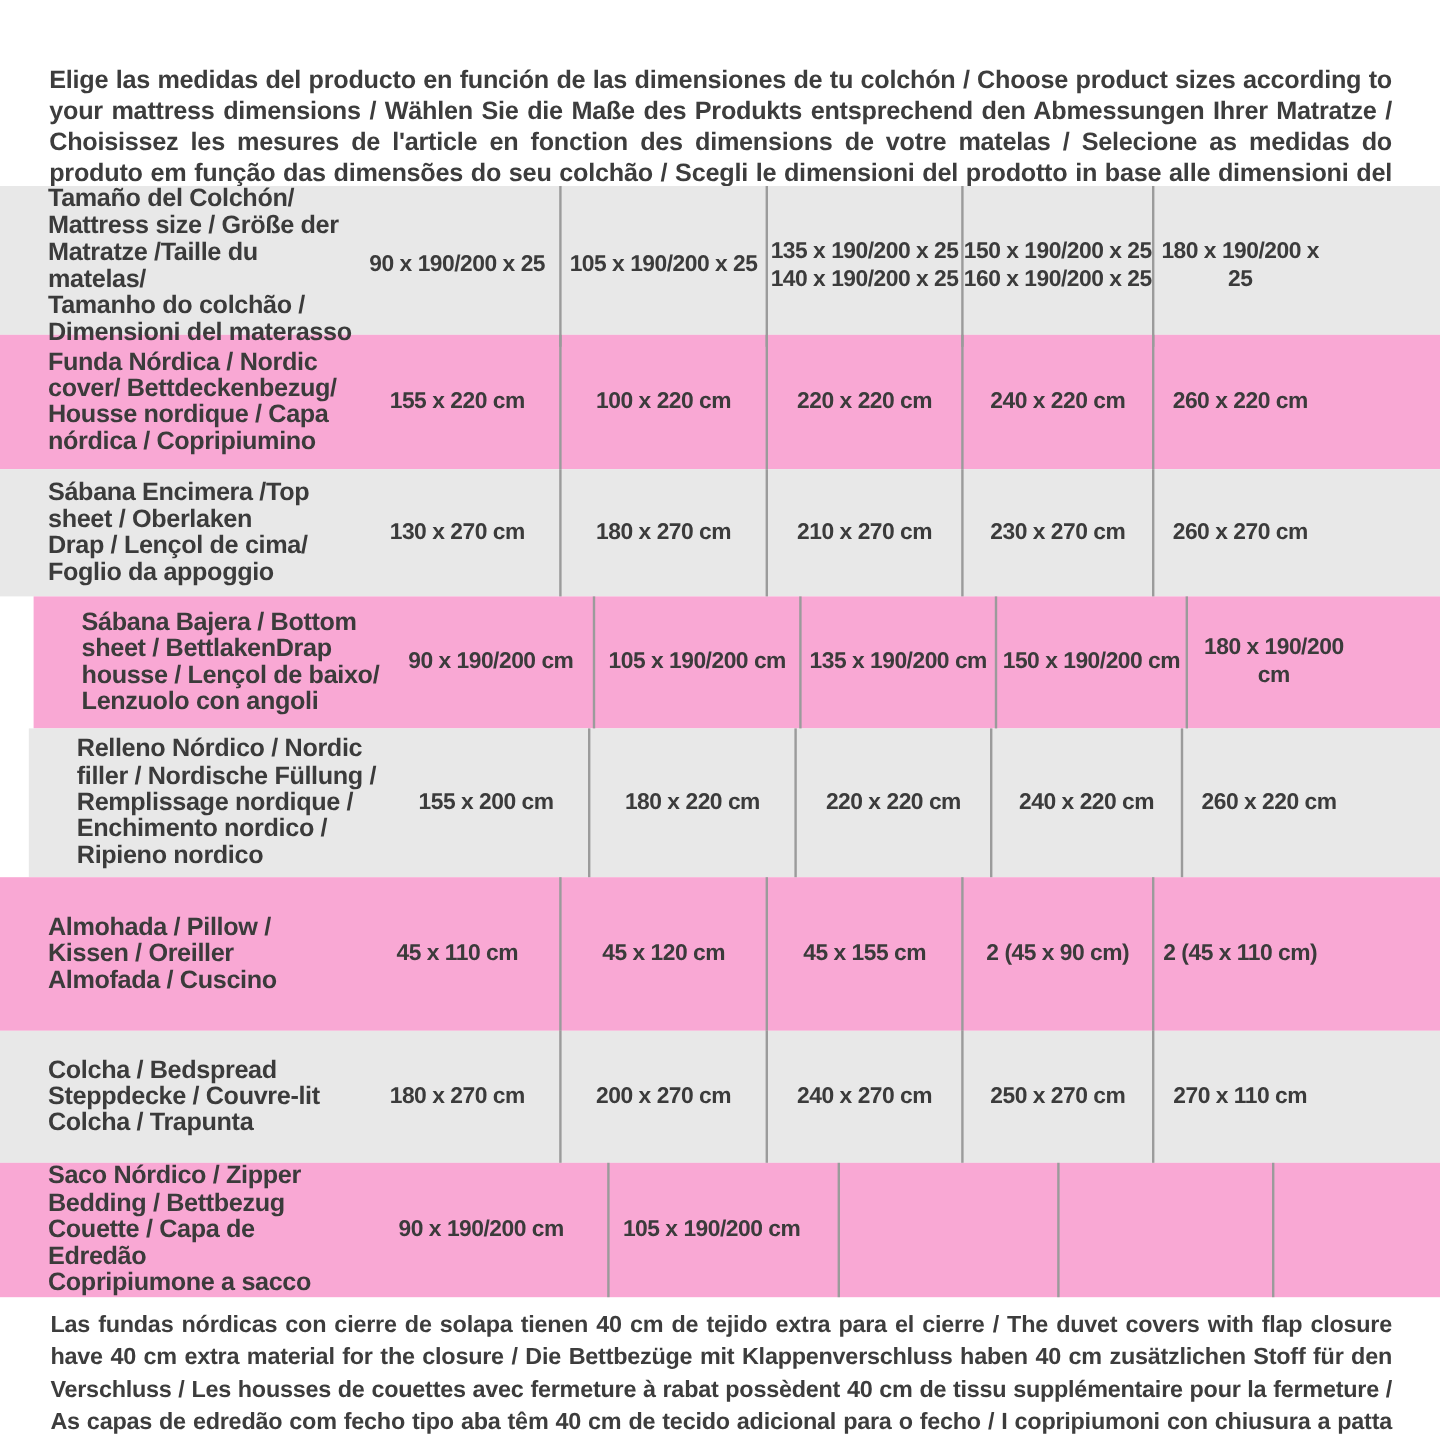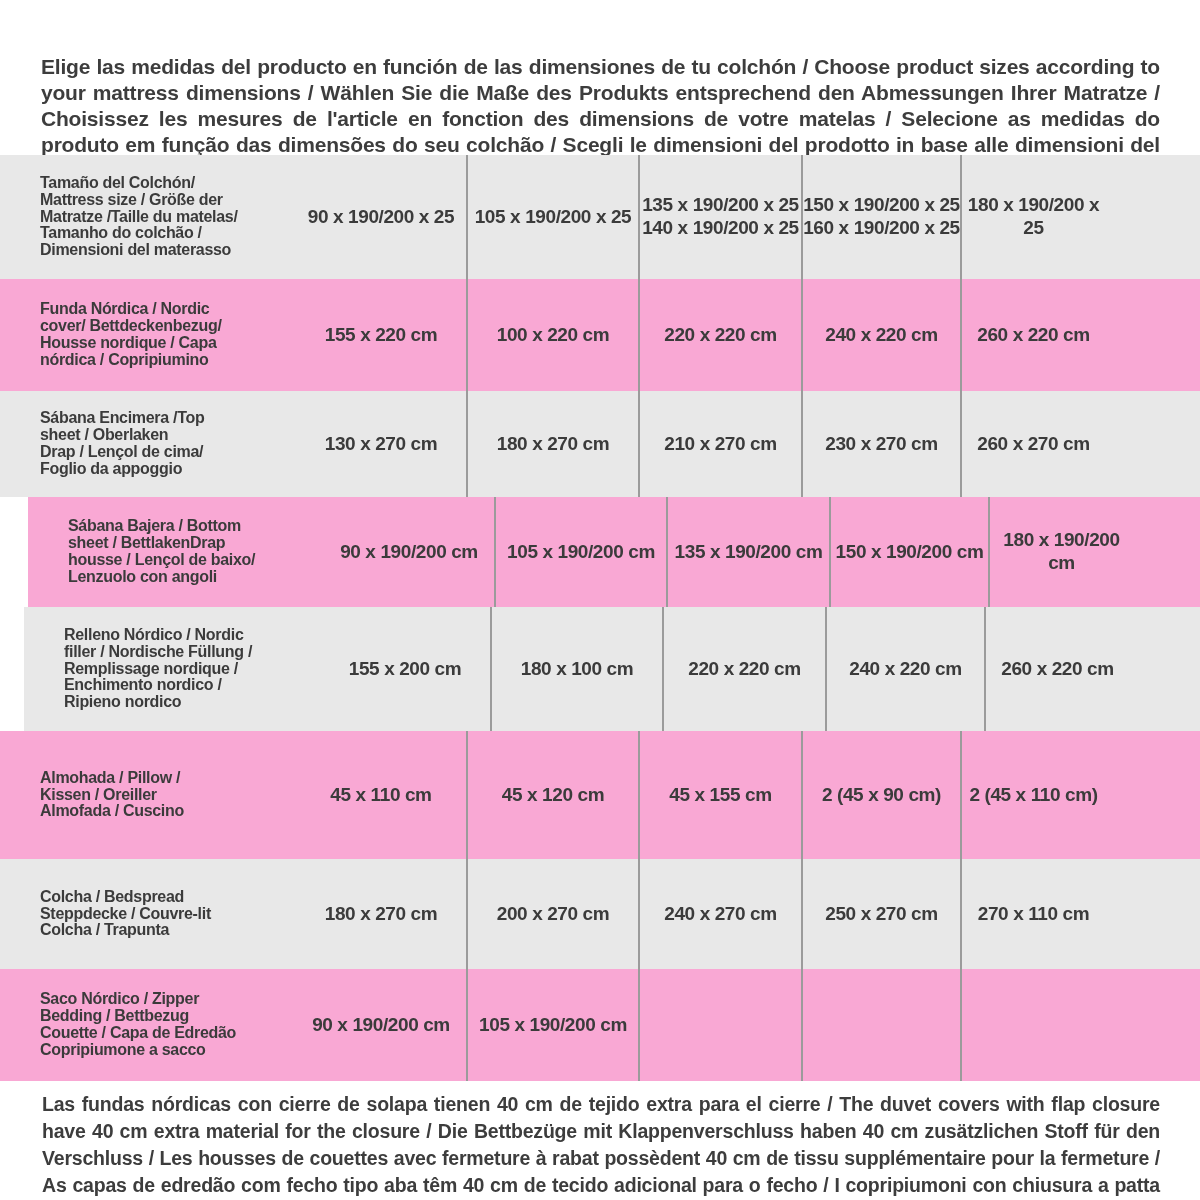--- a/index.html
+++ b/index.html
@@ -43,26 +43,26 @@
   }
   .trow.gray  { background: #e8e8e8; }
   .trow.light { background: #f9a8d4; }
   .r-header   { height: 124px; }
   .r-funda    { height: 112px; }
   .r-encimera { height: 106px; }
   .r-bajera   { height: 110px; margin-left: 28px; }
   .r-relleno  { height: 124px; margin-left: 24px; }
   .r-almohada { height: 128px; }
   .r-colcha   { height: 110px; }
-  .r-saco     { height: 112px; }
+  .r-saco     { height: 112px; gap: 20px; }
   .cell-label {
     display: flex;
     align-items: center;
     padding-left: 40px;
-    font-size: 16px;
+    font-size: 21px;
     font-weight: bold;
     line-height: 1.06;
     letter-spacing: -0.3px;
     white-space: pre-line;
     color: #3b3b3b;
   }
   .cell-value {
     display: flex;
     align-items: center;
     justify-content: center;
@@ -155,21 +155,21 @@
       <div class="cell-filler"></div>
     </div>
 
     <div class="trow gray r-relleno">
       <div class="cell-label">Relleno Nórdico / Nordic
 filler / Nordische Füllung /
 Remplissage nordique /
 Enchimento nordico /
 Ripieno nordico</div>
       <div class="cell-value">155 x 200 cm</div>
-      <div class="cell-value bordered">180 x 100 cm</div>
+      <div class="cell-value bordered">180 x 220 cm</div>
       <div class="cell-value bordered">220 x 220 cm</div>
       <div class="cell-value bordered">240 x 220 cm</div>
       <div class="cell-value bordered">260 x 220 cm</div>
       <div class="cell-filler"></div>
     </div>
 
     <div class="trow light r-almohada">
       <div class="cell-label">Almohada  / Pillow /
 Kissen / Oreiller
 Almofada / Cuscino</div>

